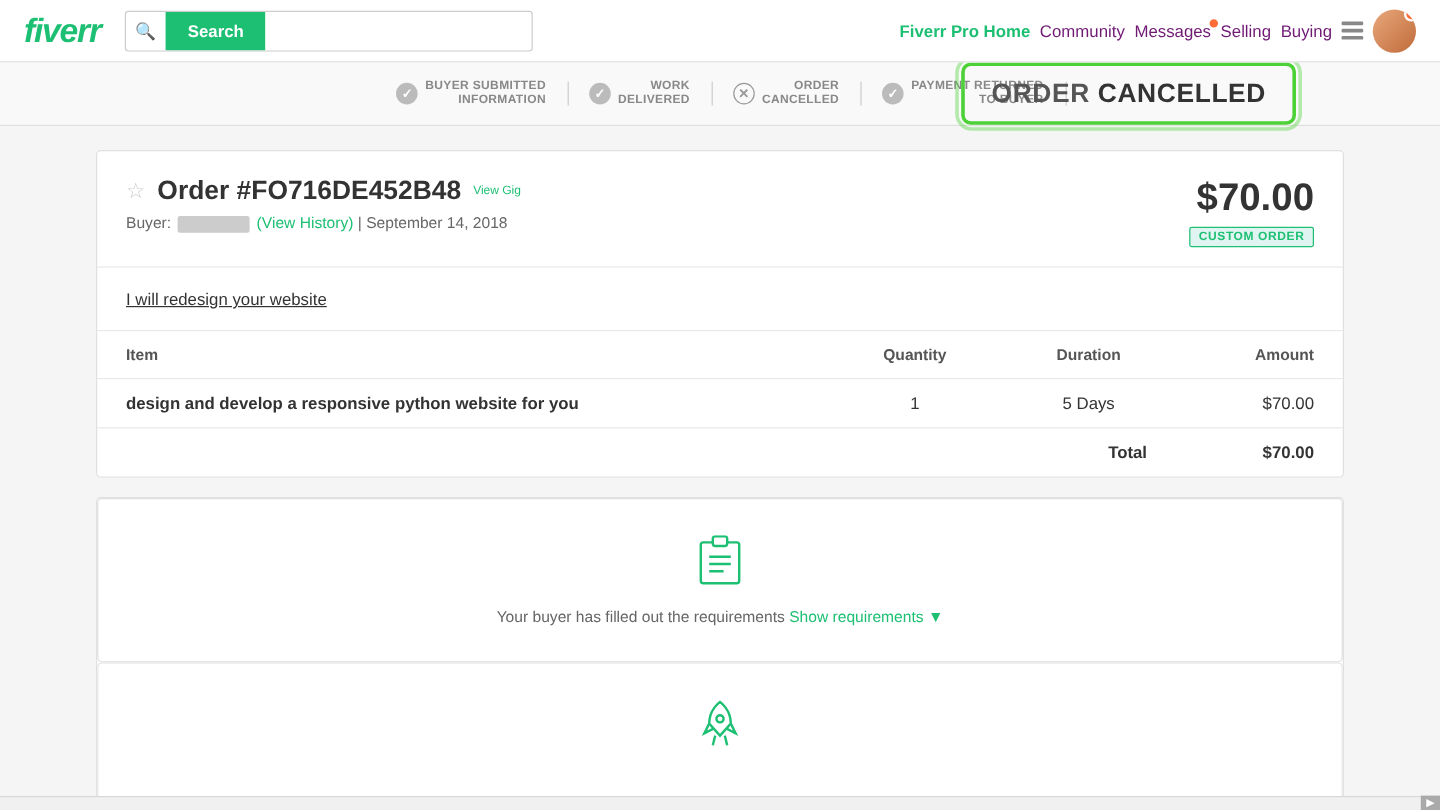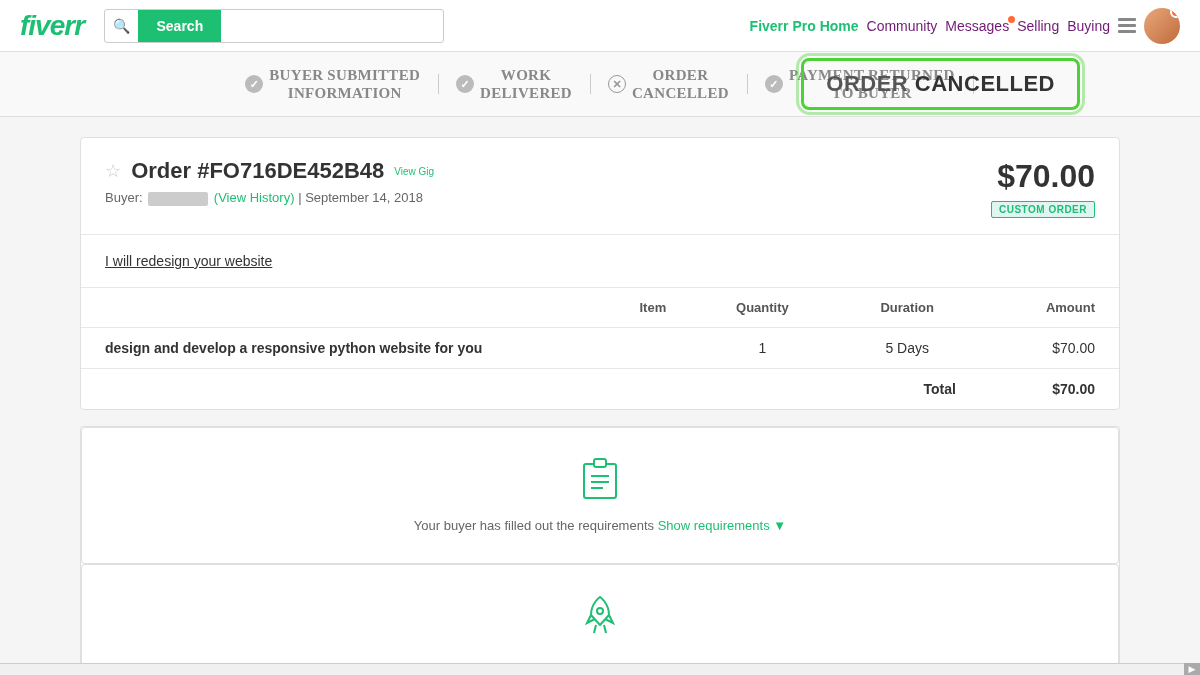--- a/index.html
+++ b/index.html
@@ -134,28 +134,27 @@
       border-radius: 50%;
       display: flex;
       align-items: center;
       justify-content: center;
       font-size: 11px;
       font-weight: bold;
     }
     .step-icon.check { background: #bbb; color: #fff; }
     .step-icon.x { background: transparent; border: 1.5px solid #999; color: #999; }
     .step-label {
-      font-size: 15px;
+      font-size: 10px;
       font-weight: 600;
       color: #888;
       text-transform: uppercase;
       letter-spacing: 0.3px;
       line-height: 1.2;
-      text-align: center;
-      font-family: Liberation Serif, serif;
+      text-align: right;
     }
 
     
     .cancelled-banner {
       position: absolute;
       right: 120px;
       top: 50%;
       transform: translateY(-50%);
     }
     .cancelled-box {
@@ -232,21 +231,21 @@
     .order-desc {
       padding: 18px 24px;
       font-size: 14px;
       color: #333;
       border-bottom: 1px solid #e8e8e8;
       text-decoration: underline;
     }
 
     .order-table { width: 100%; border-collapse: collapse; }
     .order-table th {
-      text-align: right;
+      text-align: left;
       font-size: 13px;
       font-weight: 600;
       color: #555;
       padding: 12px 24px;
       border-bottom: 1px solid #e8e8e8;
     }
     .order-table th:last-child, .order-table td:last-child { text-align: right; }
     .order-table td {
       padding: 12px 24px;
       font-size: 14px;

